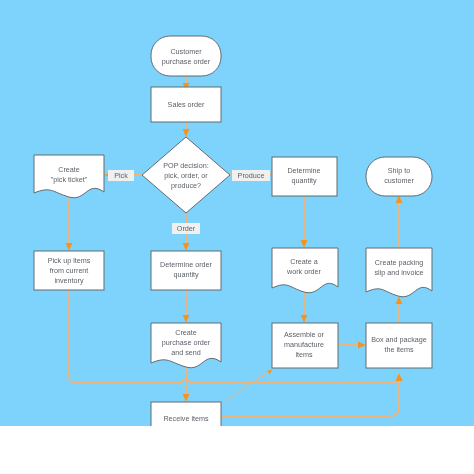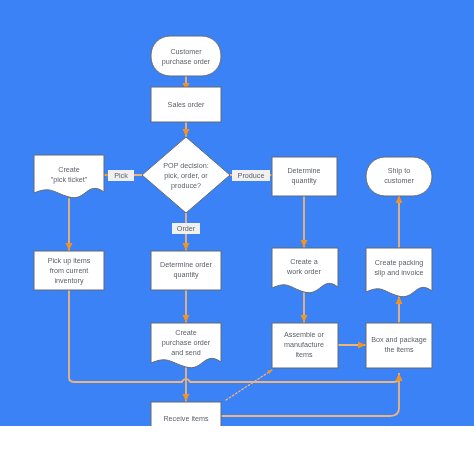--- a/index.html
+++ b/index.html
@@ -4,21 +4,21 @@
 <style>
   html, body {
     margin: 0;
     padding: 0;
     background: #ffffff;
   }
   #canvas {
     position: relative;
     width: 474px;
     height: 426px;
-    background: #3b82f6;
+    background: #7dd3fc;
     font-family: "Liberation Sans", sans-serif;
     overflow: hidden;
   }
   #flow-svg {
     position: absolute;
     left: 0;
     top: 0;
     width: 474px;
     height: 474px;
   }

